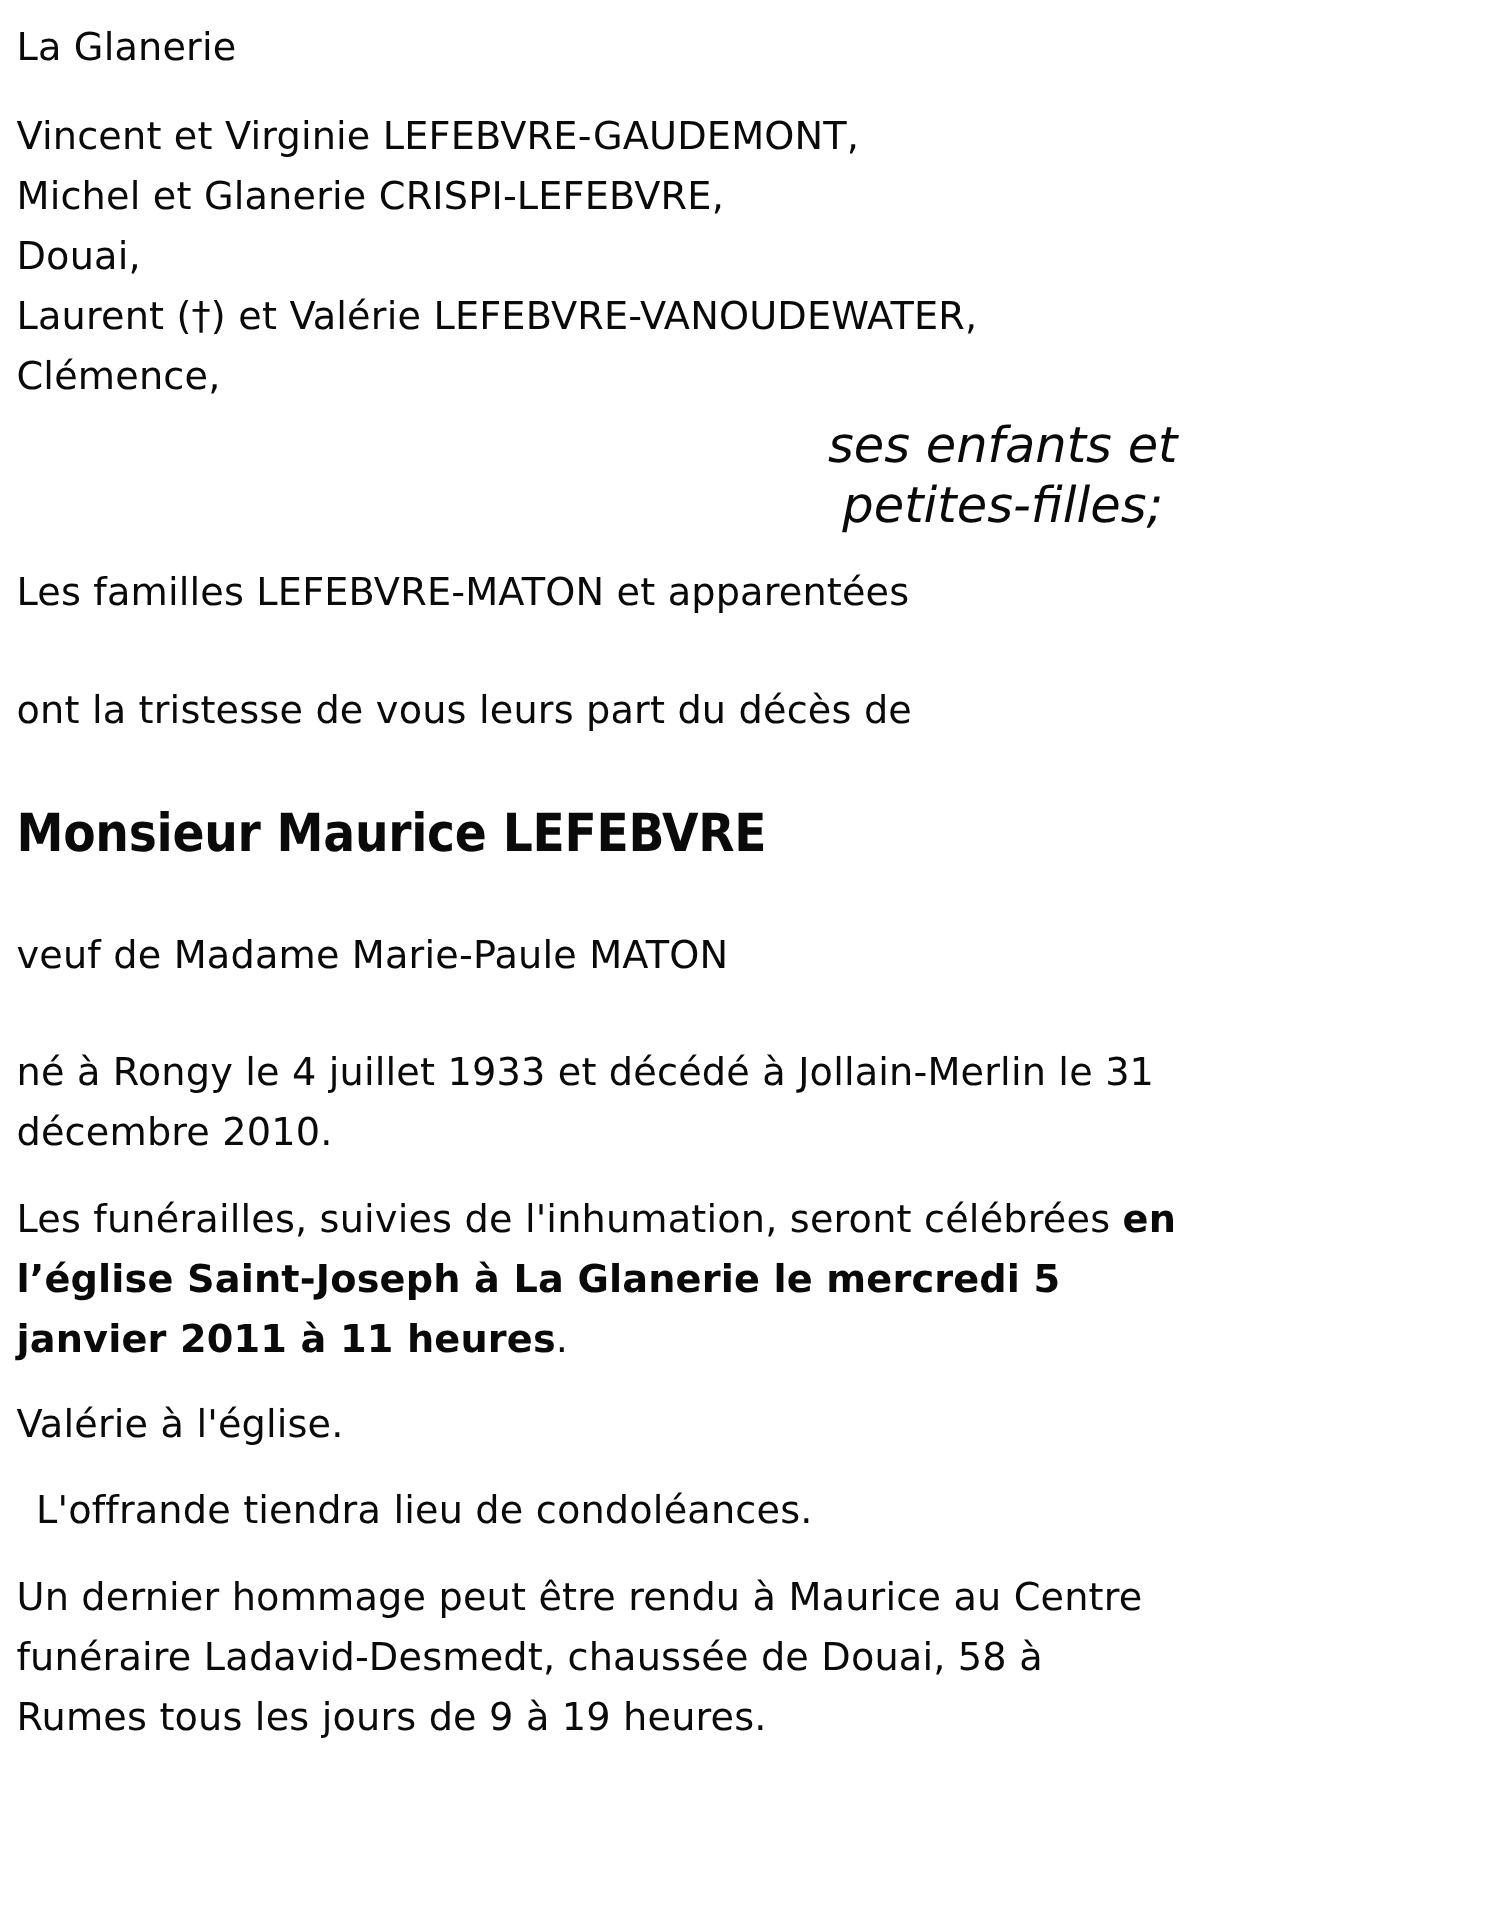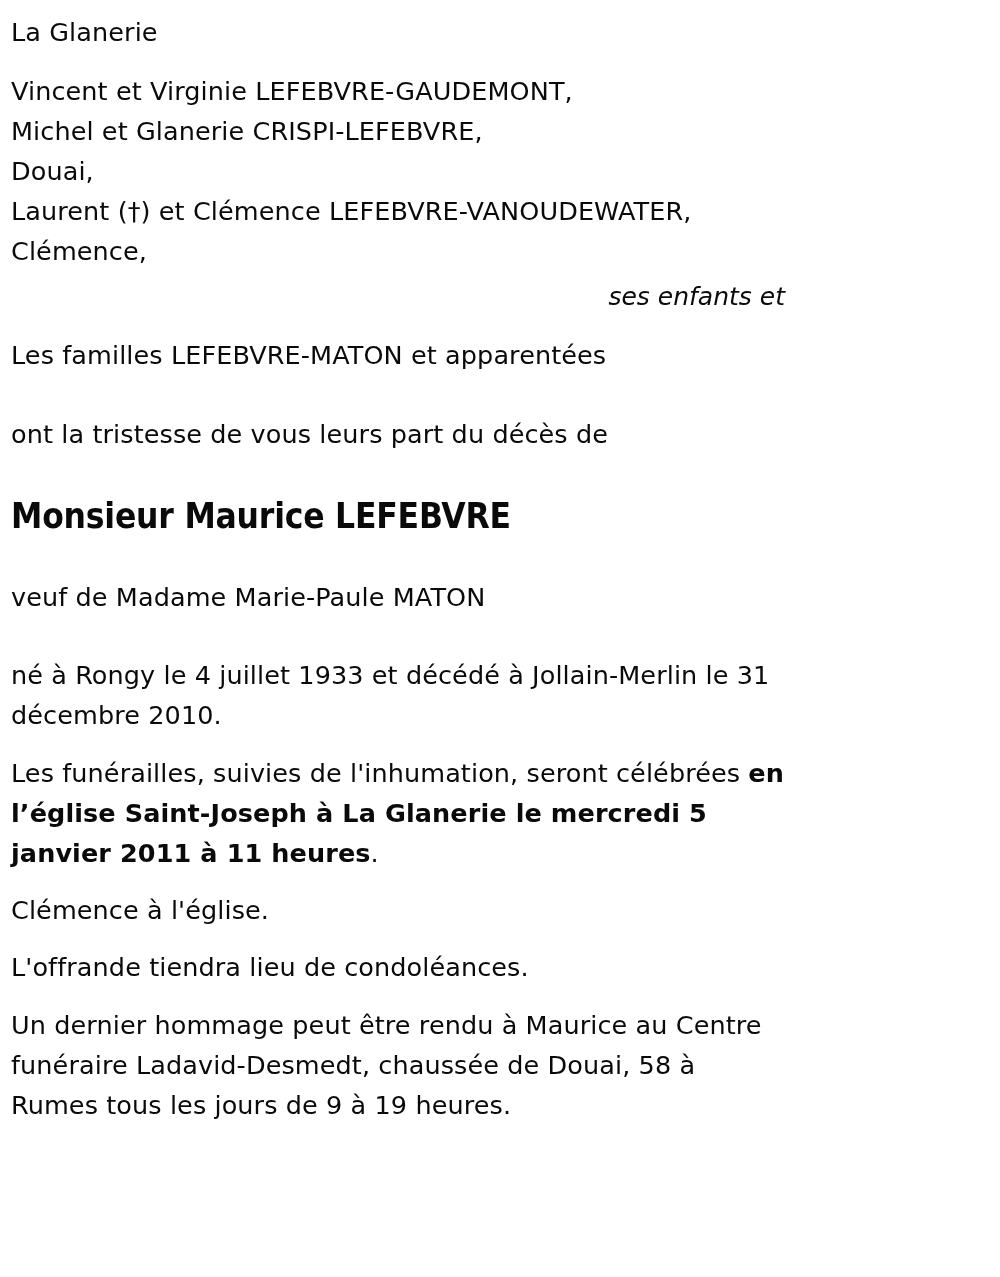--- a/index.html
+++ b/index.html
@@ -44,82 +44,83 @@
   .names .line     { margin: 0; }
 
   .relation-wrap {
     margin: 6px 0 0 0;
     text-align: right;
     padding-right: 5px;
   }
   .relation {
     display: inline-block;
     font-style: italic;
-    font-size: 25px;
+    font-size: 33px;
     line-height: 40px;
     text-align: center;
   }
 
   .block-families  { margin: 18px 0 0 0; }
   .block-announce  { margin: 39px 0 0 0; }
 
   .deceased-name {
     margin: 40px 0 0 0;
     font-family: "DejaVu Sans Condensed", "Liberation Sans Narrow", "DejaVu Sans", sans-serif;
     font-weight: 700;
     font-size: 35px;
     line-height: 44px;
     letter-spacing: -0.2px;
   }
 
   .block-spouse    { margin: 39px 0 0 0; }
   .block-birth     { margin: 38px 0 0 0; max-width: 930px; }
   .block-funeral   { margin: 18px 0 0 0; max-width: 930px; }
   .block-reunion   { margin: 17px 0 0 0; }
-  .block-offering  { margin: 17px 0 0 0; }
+  .block-offering  { margin: 17px 0 0 13px; }
   .block-homage    { margin: 18px 0 0 0; max-width: 985px; }
   .block-thanks    { margin: 17px 0 0 0; max-width: 900px; }
 
   strong.em { font-weight: 700; }
 </style>
 </head>
 <body>
 
 <div class="notice">
 
   <div class="line block-city">La Glanerie</div>
 
   <div class="names">
     <div class="line">Vincent et Virginie LEFEBVRE-GAUDEMONT,</div>
     <div class="line">Michel et Glanerie CRISPI-LEFEBVRE,</div>
     <div class="line">Douai,</div>
-    <div class="line">Laurent (†) et Clémence LEFEBVRE-VANOUDEWATER,</div>
+    <div class="line">Laurent (†) et Valérie LEFEBVRE-VANOUDEWATER,</div>
     <div class="line">Clémence,</div>
   </div>
 
   <div class="relation-wrap">
     <div class="relation">
       <div>ses enfants et</div>
+      <div>petites-filles;</div>
     </div>
   </div>
 
   <div class="para block-families">Les familles LEFEBVRE-MATON et apparentées</div>
 
   <div class="para block-announce">ont la tristesse de vous leurs part du décès de</div>
 
   <div class="deceased-name">Monsieur Maurice LEFEBVRE</div>
 
   <div class="para block-spouse">veuf de Madame Marie-Paule MATON</div>
 
   <div class="para block-birth">né à Rongy le 4 juillet 1933 et décédé à Jollain-Merlin le 31 décembre 2010.</div>
 
   <div class="para block-funeral">
     <span>Les funérailles, suivies de l'inhumation, seront célébrées </span><strong class="em">en l’église Saint-Joseph à La Glanerie le mercredi 5 janvier 2011 à 11 heures</strong><span>.</span>
   </div>
 
-  <div class="para block-reunion">Clémence à l'église.</div>
+  <div class="para block-reunion">Valérie à l'église.</div>
 
   <div class="para block-offering">L'offrande tiendra lieu de condoléances.</div>
 
   <div class="para block-homage">Un dernier hommage peut être rendu à Maurice au Centre funéraire Ladavid-Desmedt, chaussée de Douai, 58 à Rumes tous les jours de 9 à 19 heures.</div>
 
 
 </div>
 
 </body></html>

